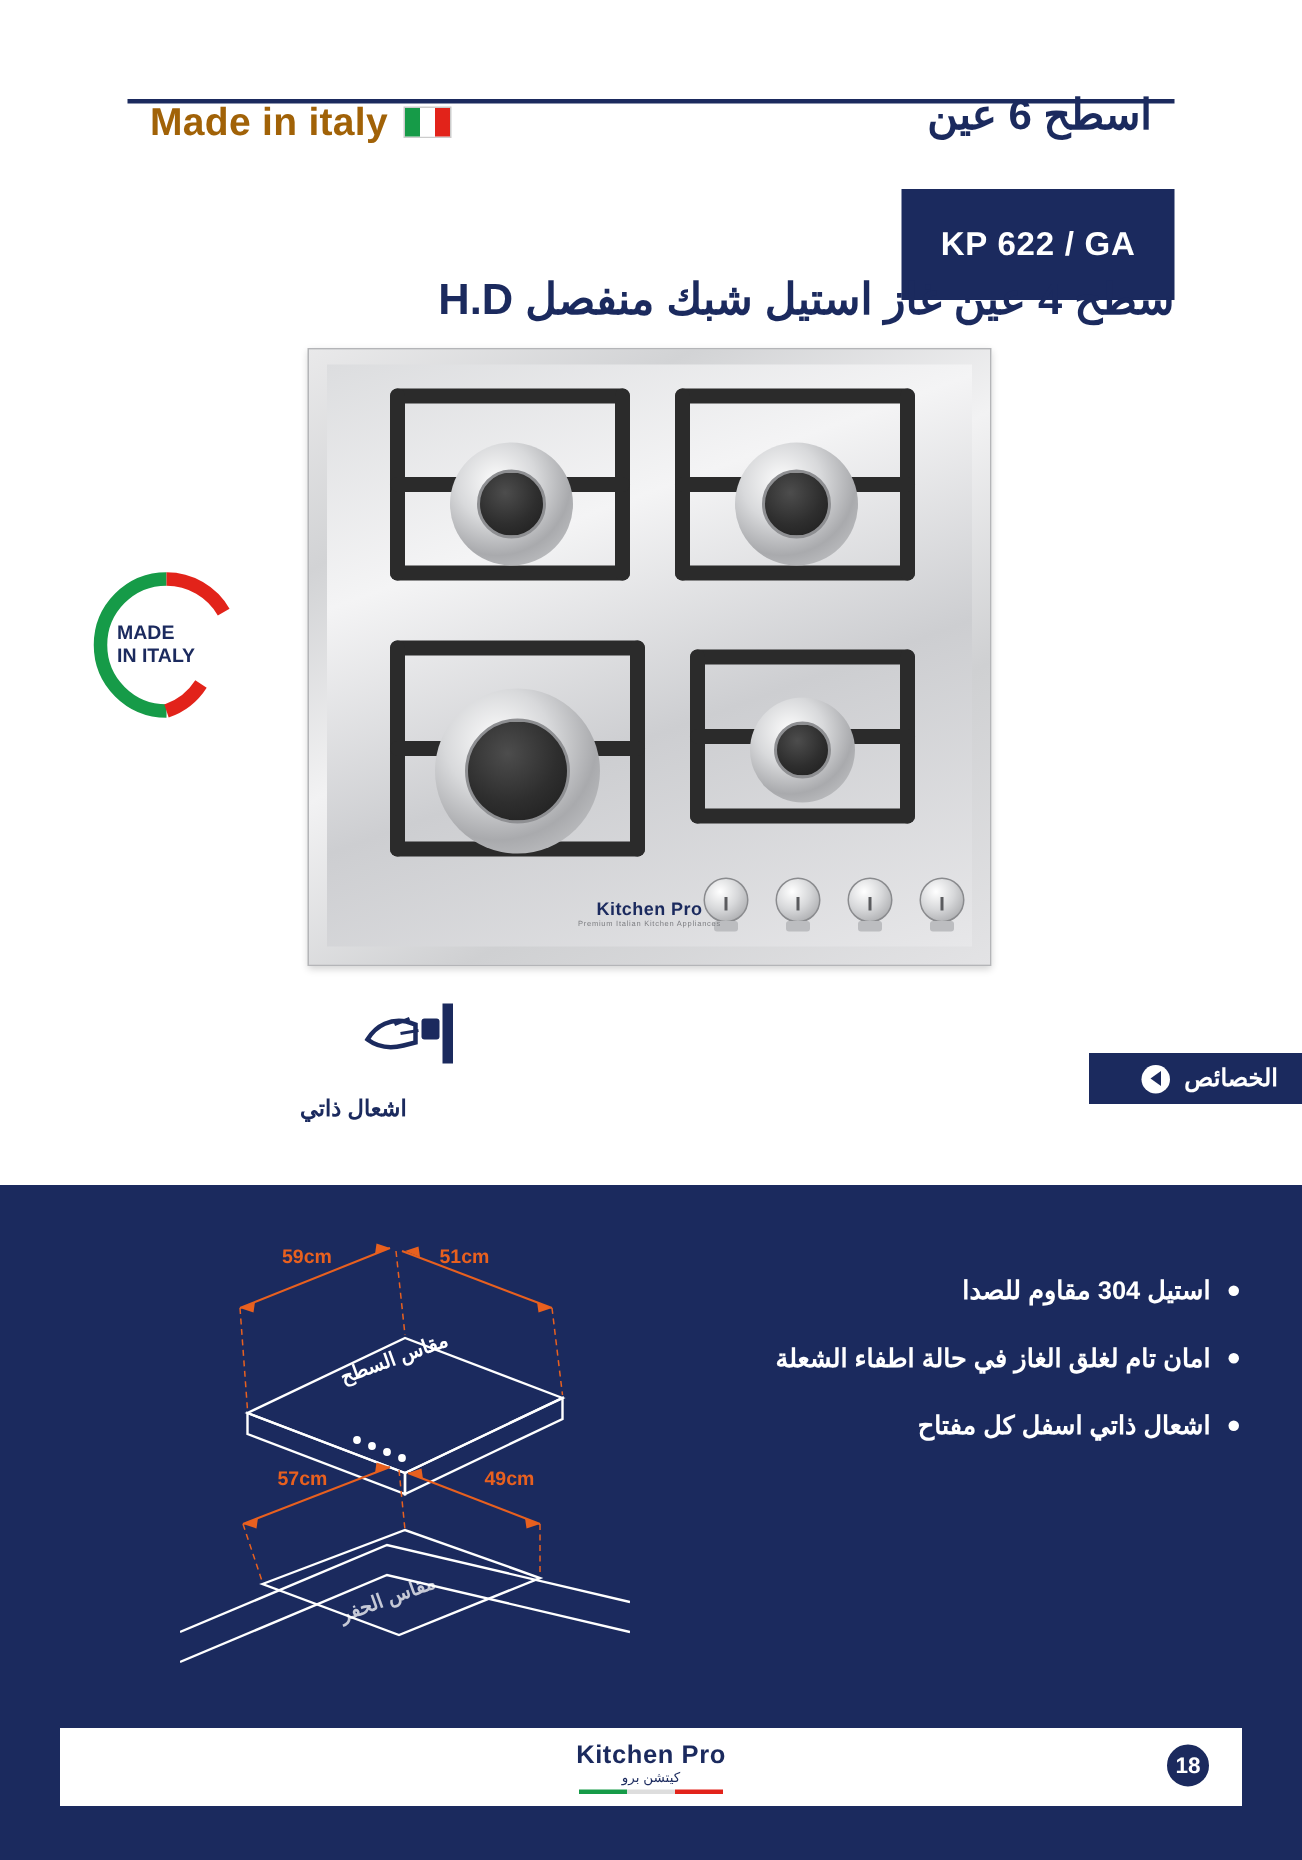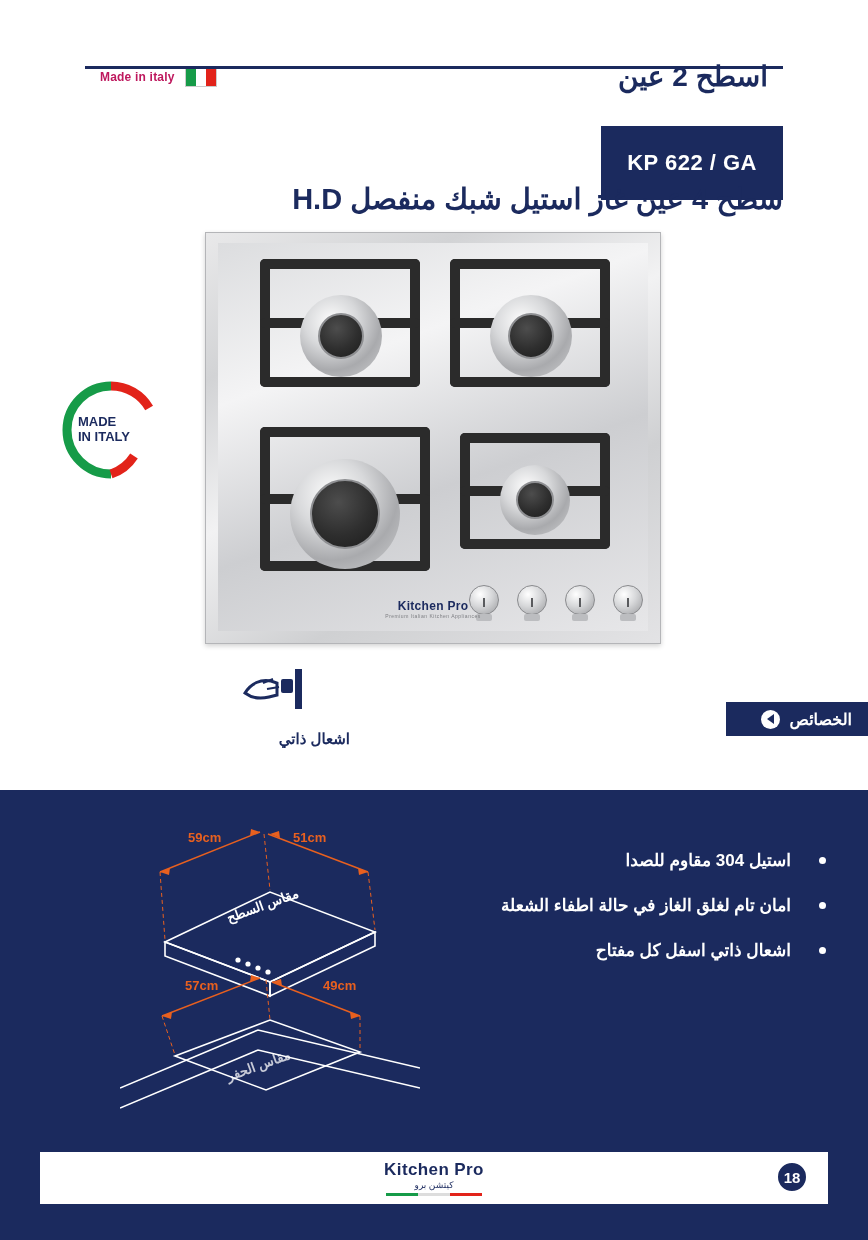--- a/index.html
+++ b/index.html
@@ -26,21 +26,21 @@
     left: 85px; right: 85px; top: 66px;
     height: 3px;
     background: #1b2a5e;
   }
   .made-in-italy {
     position: absolute;
     left: 100px; top: 38px;
     display: flex; align-items: center; gap: 10px;
   }
   .made-in-italy .txt {
-    font-size: 12px; font-weight: bold; color: #be185d;
+    font-size: 26px; font-weight: bold; color: #a16207;
     letter-spacing: .2px;
   }
   .flag {
     width: 32px; height: 21px;
     display: flex; border: 1px solid #ccc;
   }
   .flag i { display: block; width: 33.34%; height: 100%; }
   .flag .g { background: #169b48; }
   .flag .w { background: #ffffff; }
   .flag .r { background: #e2231a; }
@@ -146,21 +146,21 @@
   .hob-brand .bs { font-size: 5px; color: #7d7e82; letter-spacing: .5px; }
 
   
   .feat-row {
     position: absolute;
     left: 200px; top: 660px;
     width: 470px; height: 110px;
   }
   .feat {
     position: absolute;
-    width: 150px; text-align: right;
+    width: 150px; text-align: left;
   }
   .feat .ic { height: 58px; display: flex; align-items: center; justify-content: center; }
   .feat .lb {
     margin-top: 12px;
     font-size: 15px; color: #1b2a5e; font-weight: bold;
     direction: rtl;
   }
 
   
   .char-tab {
@@ -199,21 +199,21 @@
 
   
   .bullets {
     position: absolute;
     right: 42px; top: 60px;
     width: 430px;
     direction: rtl;
   }
   .bullet {
     display: flex; align-items: center; justify-content: flex-start;
-    gap: 28px;
+    gap: 12px;
     margin-bottom: 24px;
   }
   .bullet .dot {
     width: 7px; height: 7px; border-radius: 50%;
     background: #fff; flex: 0 0 auto;
   }
   .bullet .txt {
     color: #fff; font-size: 17px; font-weight: bold;
   }
 
@@ -268,21 +268,21 @@
 
   <div class="header">
     <div class="made-in-italy">
       <div class="txt">Made in italy</div>
       <div class="flag">
         <i class="g"></i>
           <i class="w"></i>
           <i class="r"></i>
       </div>
     </div>
-    <div class="header-title-ar">اسطح 2 عين</div>
+    <div class="header-title-ar">اسطح 6 عين</div>
   </div>
   <div class="header-rule"></div>
 
   <div class="model-badge">KP 622 / GA</div>
 
   <div class="product-title">سطح 4 عين غاز استيل شبك منفصل H.D</div>
 
   <div class="seal">
     <svg viewBox="0 0 110 104" width="110" height="104">
       <path d="M55 8 A44 44 0 1 0 55 96" fill="none" stroke="#169b48" stroke-width="9"></path>

